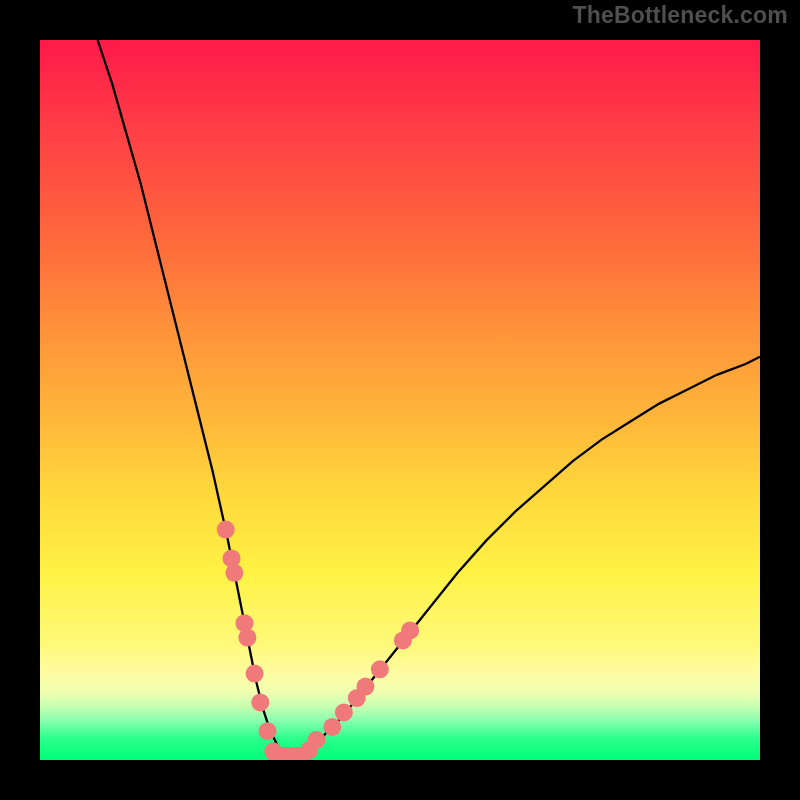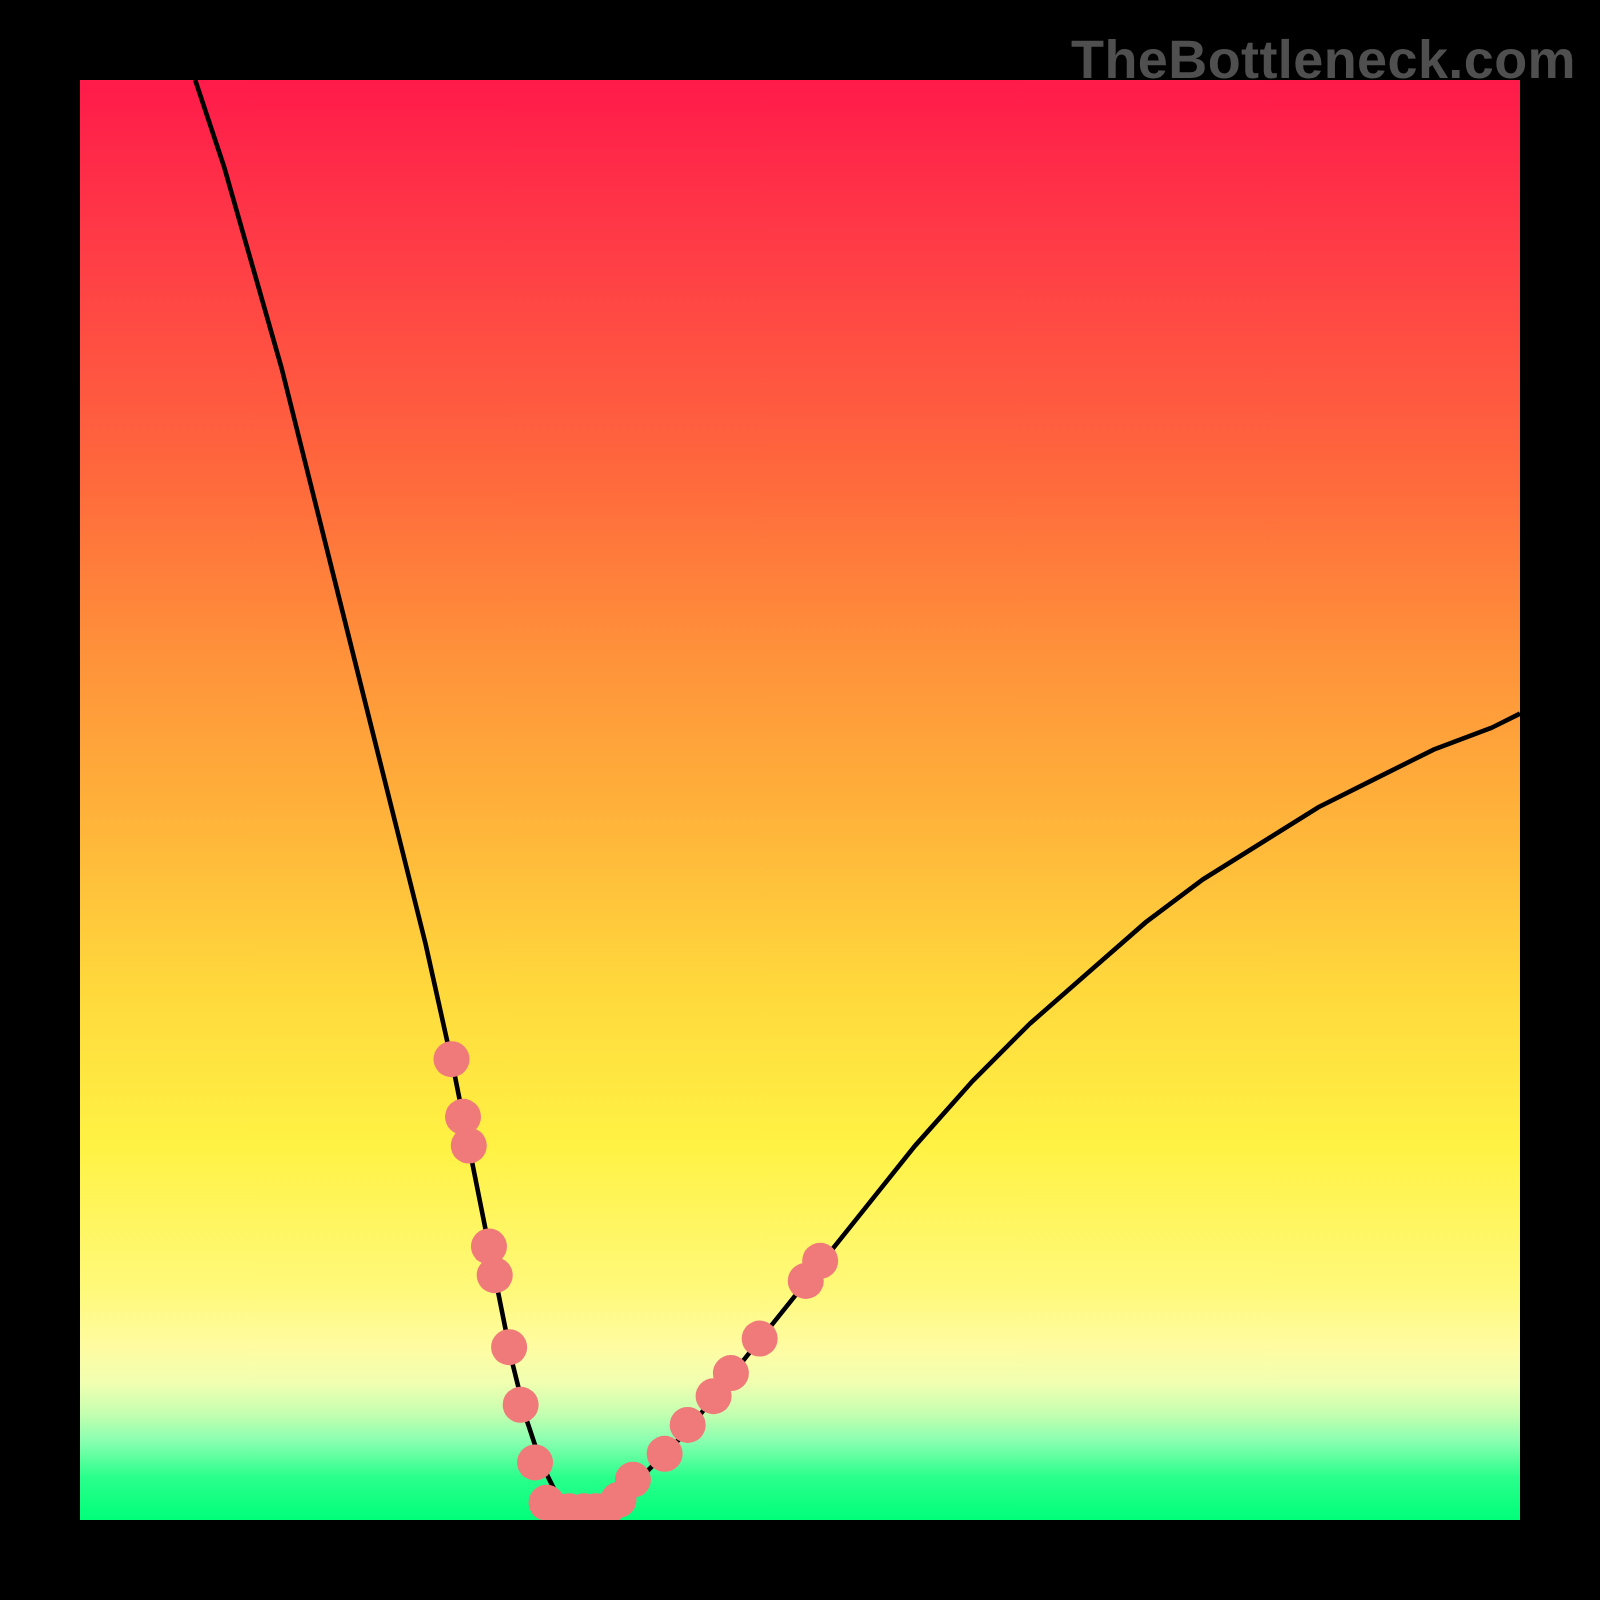--- a/index.html
+++ b/index.html
@@ -46,24 +46,24 @@
       #00ff7a 100%
     );
   }
   .curve {
     position: absolute;
     inset: 0;
     pointer-events: none;
   }
   .watermark {
     position: absolute;
-    top: 15px;
+    top: 2px;
     right: 12px;
     color: #4f4f4f;
-    font-size: 27px;
+    font-size: 23px;
     font-weight: 600;
     letter-spacing: 0.2px;
     user-select: none;
   }
 </style>
 </head>
 <body>
 
 <div class="frame">
   <div class="plot-area">

